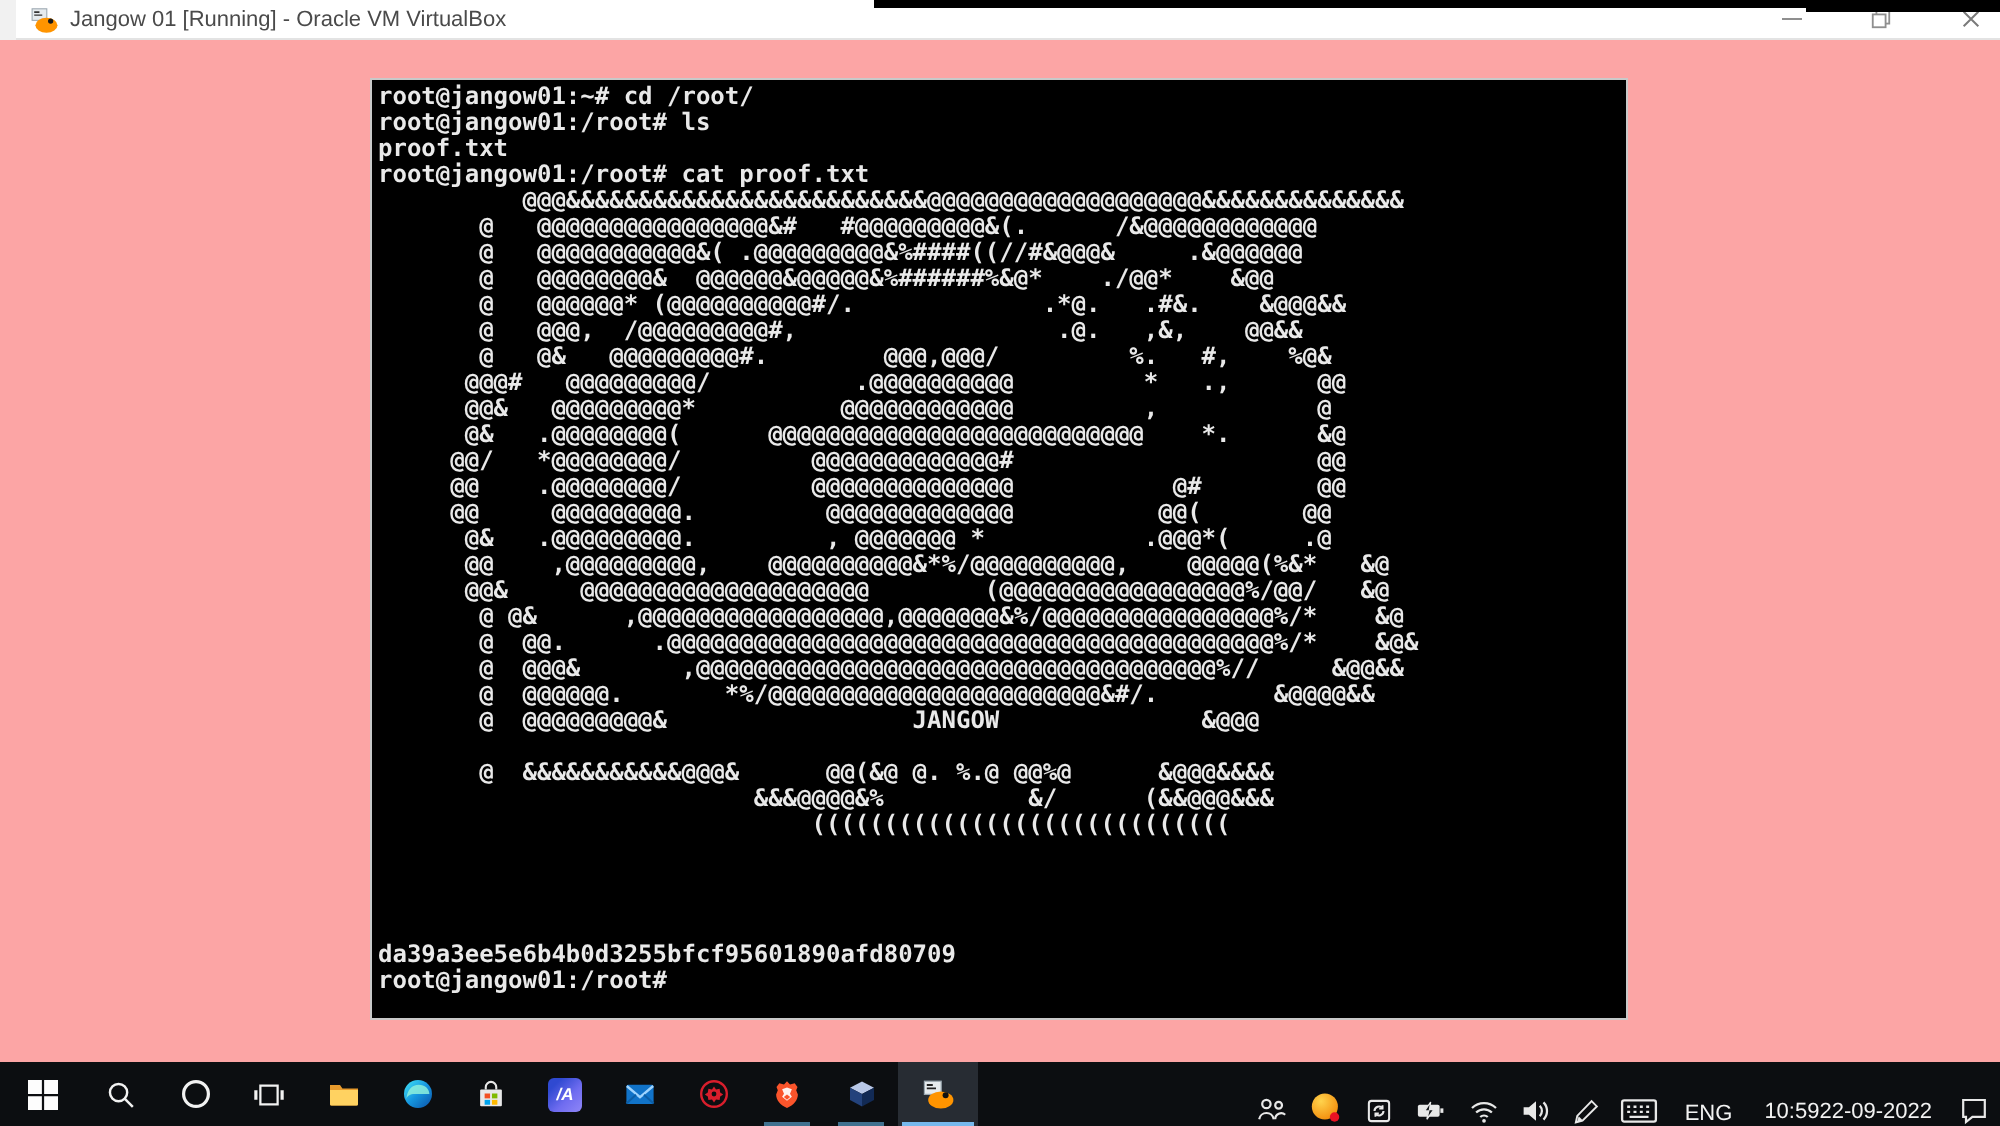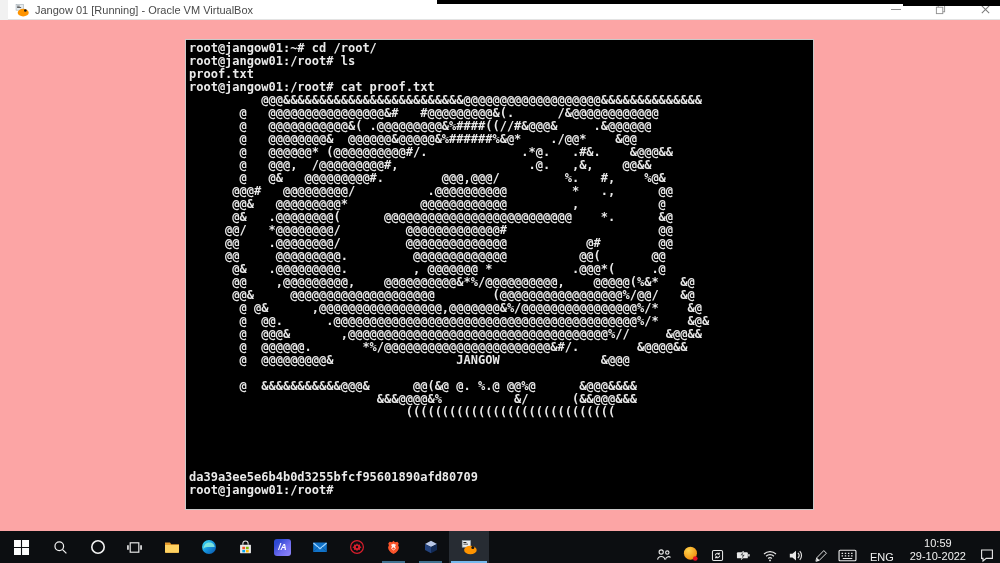--- a/index.html
+++ b/index.html
@@ -33,21 +33,21 @@
   .tb{position:relative;width:37px;display:flex;align-items:center;justify-content:center;flex:0 0 auto;}
   .tb.start{width:42px;}
   .tb.open::after{content:"";position:absolute;bottom:0;left:7px;right:7px;height:2px;background:#40718f;}
   .tb.active{background:#272c33;width:40px;}
   .tb.active::after{content:"";position:absolute;bottom:0;left:2px;right:2px;height:2px;background:#76b9ed;}
   .icon-a{width:17px;height:17px;border-radius:3px;background:linear-gradient(135deg,#2f49d1 20%,#6f6cf0 60%,#8f86f7);
     color:#fff;font-size:8.5px;font-weight:bold;font-style:italic;display:flex;align-items:center;justify-content:center;}
   .trayzone{margin-left:auto;display:flex;align-items:flex-end;}
   .tray{display:flex;align-items:center;padding:0 5px;flex:0 0 auto;}
   .lang{color:#f2f2f2;font-size:11px;padding:0 8px;display:flex;align-items:center;}
-  .clock{display:flex;flex-direction:column;align-items:center;justify-content:center;
+  .clock{display:flex;align-items:center;justify-content:center;
     color:#f2f2f2;font-size:11px;line-height:13px;padding:0 8px;}
 </style>
 </head>
 <body>
 
 <div class="screen">
 
   <div class="titlebar">
     <span class="appicon">
       <svg viewBox="0 0 16 16" width="14" height="14">
@@ -291,21 +291,21 @@
         <svg viewBox="0 0 18 14" width="19" height="15" fill="none" stroke="#e8e8e8">
           <rect x="1" y="2" width="16" height="10" rx="1" stroke-width="1.1"></rect>
           <path d="M3.4 5h1.4M6.4 5h1.4M9.4 5h1.4M12.4 5h1.4M3.4 7.4h1.4M6.4 7.4h1.4M9.4 7.4h1.4M12.4 7.4h1.4M4.5 9.8h9" stroke-width="1.1"></path>
         </svg>
       </div>
 
       <div class="lang">ENG</div>
 
       <div class="clock">
         <span>10:59</span>
-        <span>29-10-2022</span>
+        <span>22-09-2022</span>
       </div>
 
       <div class="tray">
         <svg viewBox="0 0 16 16" width="16" height="16" fill="none" stroke="#e8e8e8" stroke-width="1.1">
           <path d="M2.6 3h10.8v8.4H7.2L4 14v-2.6H2.6z"></path>
         </svg>
       </div>
 
     </div>
   </div>

